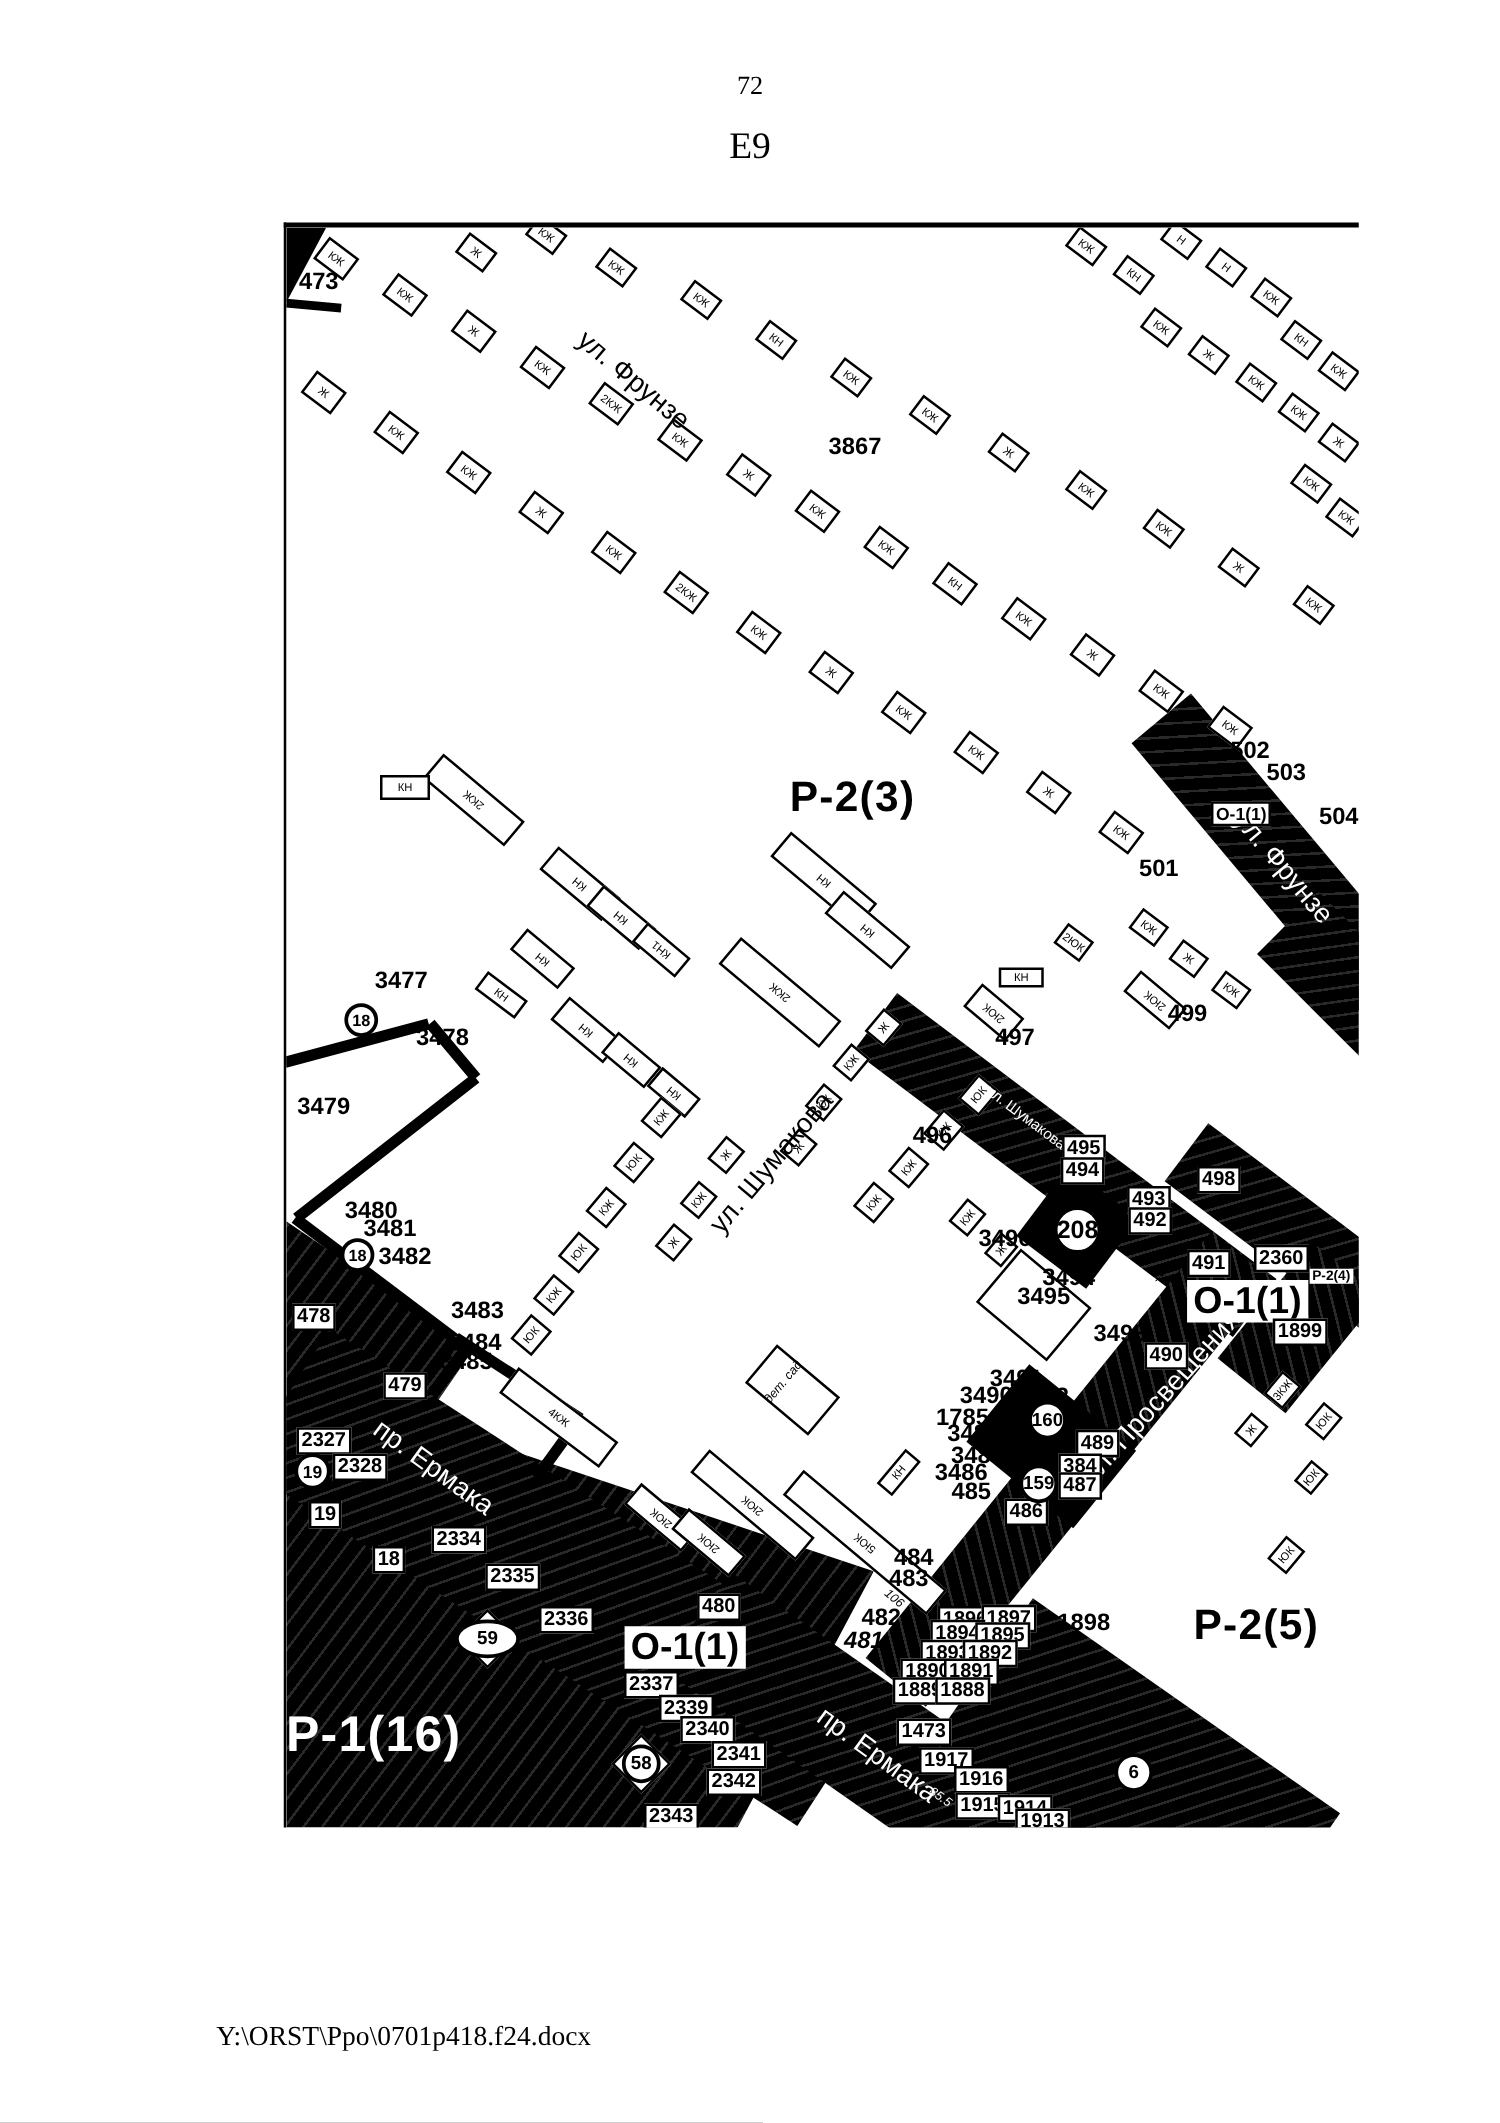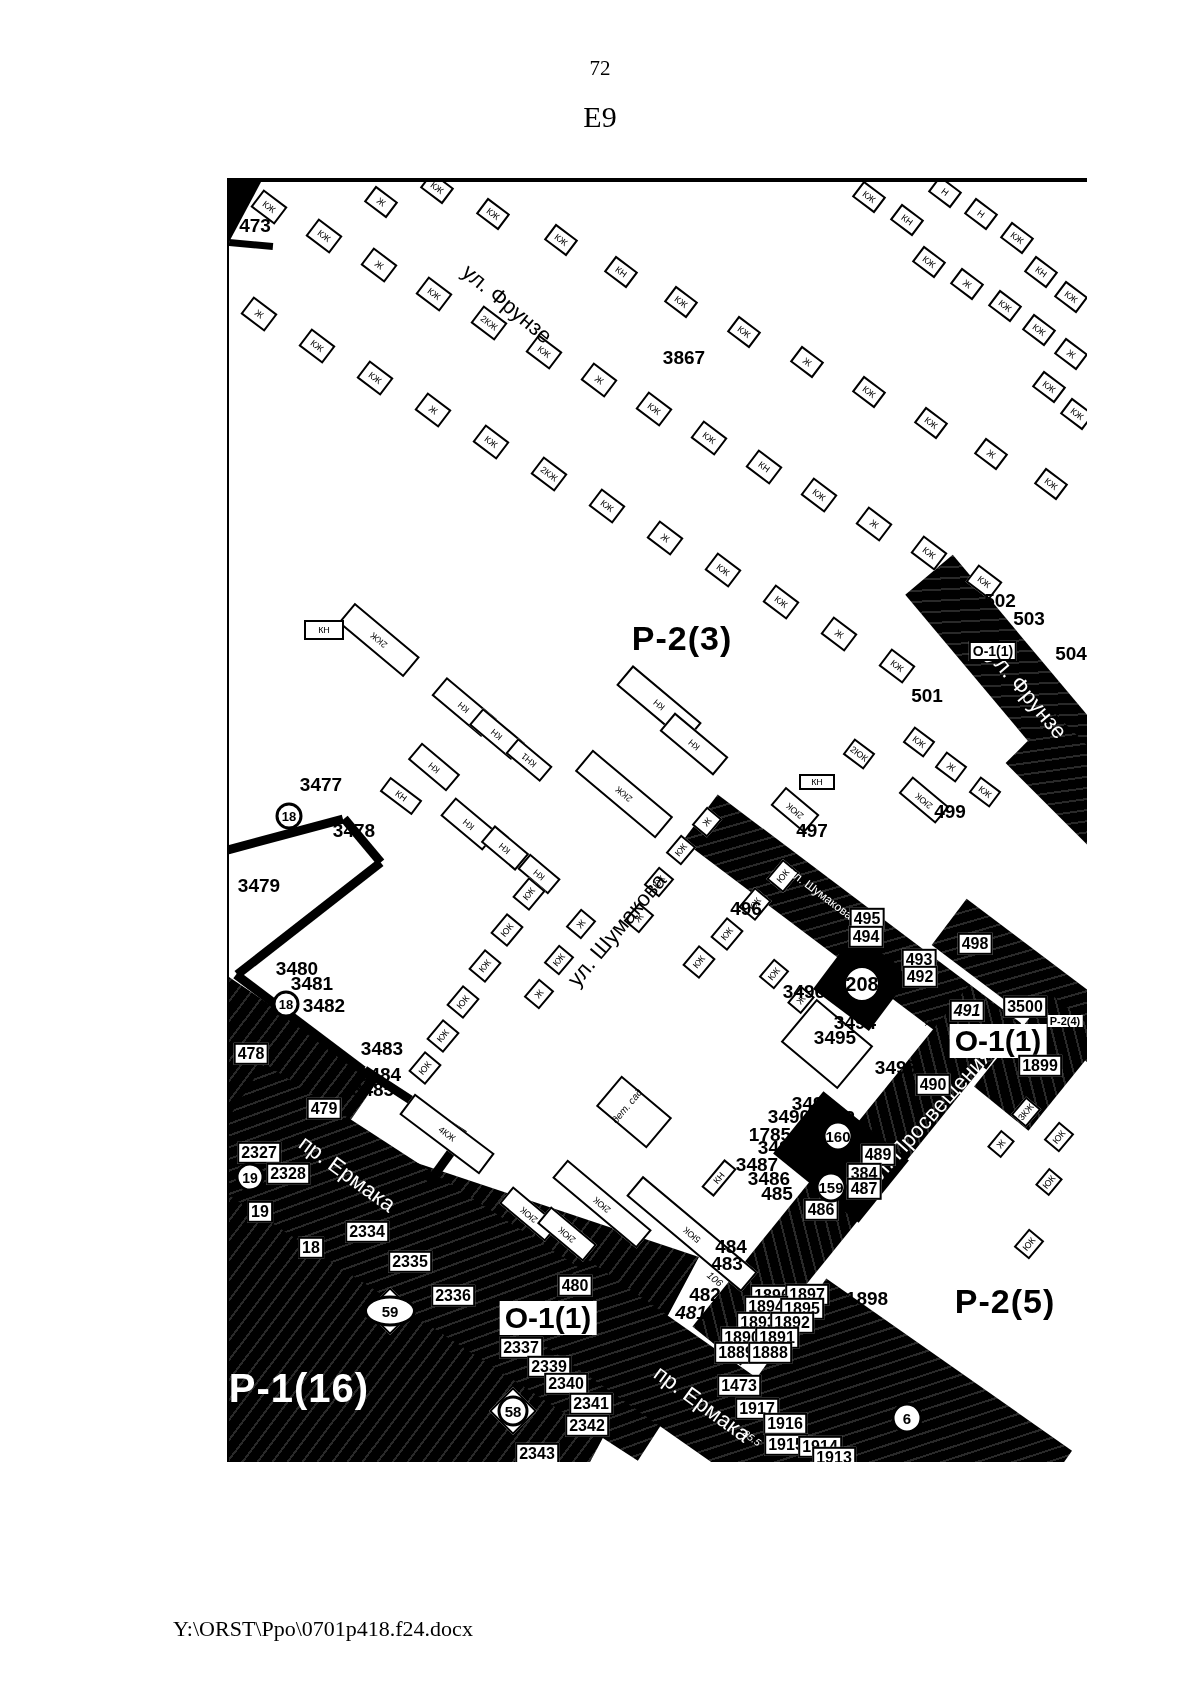--- a/index.html
+++ b/index.html
@@ -417,34 +417,34 @@
       <div class="lbl num" style="left: 517px; top: 727px; transform: translate(-50%, -50%) rotate(0deg);">496</div>
       <div class="lbl num" style="left: 575px; top: 810px; transform: translate(-50%, -50%) rotate(0deg);">3496</div>
       <div class="lbl num" style="left: 626px; top: 841px; transform: translate(-50%, -50%) rotate(0deg);">3494</div>
       <div class="lbl num" style="left: 667px; top: 842px; transform: translate(-50%, -50%) rotate(0deg); margin-top: 44px;">3493</div>
       <div class="lbl num" style="left: 606px; top: 856px; transform: translate(-50%, -50%) rotate(0deg);">3495</div>
       <div class="lbl num" style="left: 584px; top: 922px; transform: translate(-50%, -50%) rotate(0deg);">3491</div>
       <div class="lbl num" style="left: 560px; top: 935px; transform: translate(-50%, -50%) rotate(0deg);">3490</div>
       <div class="lbl num" style="left: 605px; top: 936px; transform: translate(-50%, -50%) rotate(0deg);">3492</div>
       <div class="lbl num" style="left: 541px; top: 953px; transform: translate(-50%, -50%) rotate(0deg);">1785</div>
       <div class="lbl num" style="left: 550px; top: 966px; transform: translate(-50%, -50%) rotate(0deg);">3488</div>
-      <div class="lbl num" style="left: 528px; top: 983px; transform: translate(-50%, -50%) rotate(0deg);">3487</div>
+      <div class="lbl num" style="left: 553px; top: 983px; transform: translate(-50%, -50%) rotate(0deg);">3487</div>
       <div class="lbl num" style="left: 540px; top: 997px; transform: translate(-50%, -50%) rotate(0deg);">3486</div>
       <div class="lbl num" style="left: 548px; top: 1012px; transform: translate(-50%, -50%) rotate(0deg);">485</div>
       <div class="lbl num" style="left: 502px; top: 1065px; transform: translate(-50%, -50%) rotate(0deg);">484</div>
       <div class="lbl num" style="left: 498px; top: 1082px; transform: translate(-50%, -50%) rotate(0deg);">483</div>
       <div class="lbl num" style="left: 476px; top: 1113px; transform: translate(-50%, -50%) rotate(0deg);">482</div>
       <div class="lbl num" style="left: 462px; top: 1131px; transform: translate(-50%, -50%) rotate(0deg); font-style: italic;">481</div>
       <div class="lbl num" style="left: 638px; top: 1117px; transform: translate(-50%, -50%) rotate(0deg);">1898</div>
       <div class="lbl box" style="left: 638px; top: 737px; transform: translate(-50%, -50%) rotate(0deg);">495</div>
       <div class="lbl box" style="left: 637px; top: 755px; transform: translate(-50%, -50%) rotate(0deg);">494</div>
       <div class="lbl box" style="left: 690px; top: 778px; transform: translate(-50%, -50%) rotate(0deg);">493</div>
       <div class="lbl box" style="left: 691px; top: 795px; transform: translate(-50%, -50%) rotate(0deg);">492</div>
-      <div class="lbl box" style="left: 738px; top: 829px; transform: translate(-50%, -50%) rotate(0deg); font-style: italic;">491</div>
-      <div class="lbl box" style="left: 796px; top: 825px; transform: translate(-50%, -50%) rotate(0deg);">3500</div>
+      <div class="lbl box" style="left: 738px; top: 829px; transform: translate(-50%, -50%) rotate(0deg);">491</div>
+      <div class="lbl box" style="left: 796px; top: 825px; transform: translate(-50%, -50%) rotate(0deg);">2360</div>
       <div class="lbl box" style="left: 746px; top: 762px; transform: translate(-50%, -50%) rotate(0deg);">498</div>
       <div class="lbl box" style="left: 811px; top: 884px; transform: translate(-50%, -50%) rotate(0deg);">1899</div>
       <div class="lbl box" style="left: 704px; top: 903px; transform: translate(-50%, -50%) rotate(0deg);">490</div>
       <div class="lbl box" style="left: 649px; top: 973px; transform: translate(-50%, -50%) rotate(0deg);">489</div>
       <div class="lbl box" style="left: 635px; top: 992px; transform: translate(-50%, -50%) rotate(0deg);">384</div>
       <div class="lbl box" style="left: 635px; top: 1007px; transform: translate(-50%, -50%) rotate(0deg);">487</div>
       <div class="lbl box" style="left: 592px; top: 1028px; transform: translate(-50%, -50%) rotate(0deg);">486</div>
       <div class="lbl box" style="left: 22px; top: 872px; transform: translate(-50%, -50%) rotate(0deg);">478</div>
       <div class="lbl box" style="left: 95px; top: 927px; transform: translate(-50%, -50%) rotate(0deg);">479</div>
       <div class="lbl box" style="left: 30px; top: 971px; transform: translate(-50%, -50%) rotate(0deg);">2327</div>

